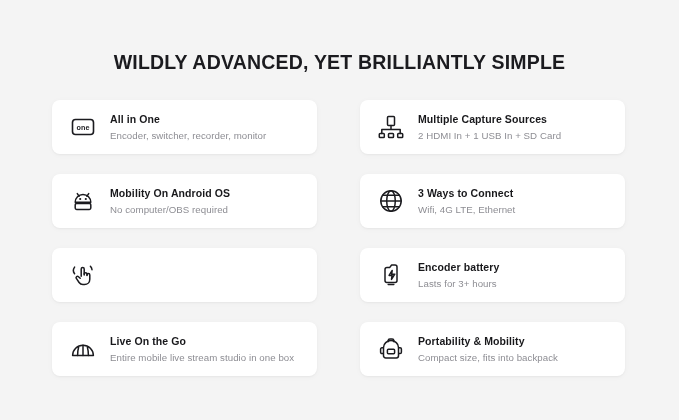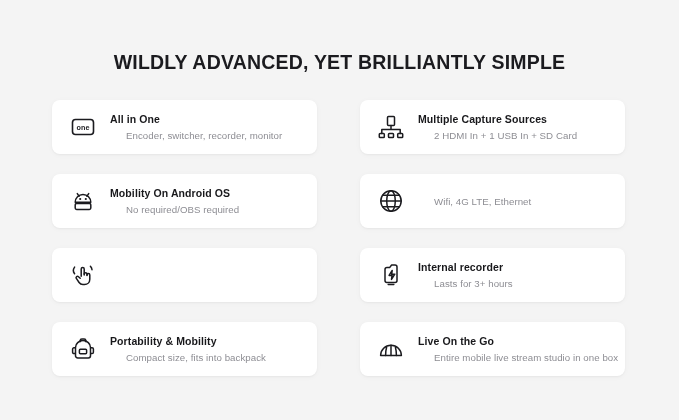--- a/index.html
+++ b/index.html
@@ -79,21 +79,20 @@
     white-space: nowrap;
   }
   .card-sub {
     font-size: 9.7px;
     font-weight: 400;
     color: #8d8d93;
     line-height: 15px;
     letter-spacing: 0.05px;
     white-space: nowrap;
     margin-top: 1px;
-    margin-left: 16px;
   }
 </style>
 </head>
 <body>
 
 <div class="page">
 
   <div class="page-title">WILDLY ADVANCED, YET BRILLIANTLY SIMPLE</div>
 
   <div class="grid">
@@ -132,33 +131,34 @@
         <svg width="28" height="28" viewBox="0 0 28 28" fill="none" stroke="#1b1b1f" stroke-width="1.5">
           <path d="M6.2 15.2a7.8 7.8 0 0 1 15.6 0z" stroke-linejoin="round"></path>
           <path d="M8.3 6.6l1.8 2.6M19.7 6.6l-1.8 2.6" stroke-linecap="round"></path>
           <circle cx="11.2" cy="12" r="1.1" fill="#1b1b1f" stroke="none"></circle>
           <circle cx="16.8" cy="12" r="1.1" fill="#1b1b1f" stroke="none"></circle>
           <rect x="6.2" y="16.4" width="15.6" height="6" rx="1.4"></rect>
         </svg>
       </span>
       <span class="card-text">
         <span class="card-title">Mobility On Android OS</span>
-        <span class="card-sub">No required/OBS required</span>
+        <span class="card-sub">No computer/OBS required</span>
       </span>
     </div>
 
     <div class="card">
       <span class="card-icon">
         <svg width="28" height="28" viewBox="0 0 28 28" fill="none" stroke="#1b1b1f" stroke-width="1.5">
           <circle cx="14" cy="14" r="10.2"></circle>
           <ellipse cx="14" cy="14" rx="4.3" ry="10.2"></ellipse>
           <path d="M3.8 14h20.4M5.6 8.3h16.8M5.6 19.7h16.8" stroke-linecap="round"></path>
         </svg>
       </span>
       <span class="card-text">
+        <span class="card-title">3 Ways to Connect</span>
         <span class="card-sub">Wifi, 4G LTE, Ethernet</span>
       </span>
     </div>
 
     <div class="card">
       <span class="card-icon">
         <svg width="28" height="28" viewBox="0 0 28 28" fill="none" stroke="#1b1b1f" stroke-width="1.5">
           <path d="M12.2 15.3V7.9a1.5 1.5 0 0 1 3 0v6.1" stroke-linecap="round" stroke-linejoin="round"></path>
           <path d="M15.2 13.1a1.4 1.4 0 0 1 2.8 0v1.4" stroke-linecap="round"></path>
           <path d="M18 13.9a1.4 1.4 0 0 1 2.8 0v4.3c0 3-2.3 5.3-5.3 5.3h-1.6c-1.6 0-2.9-.7-3.8-2l-2.6-3.8a1.4 1.4 0 0 1 2-2l1.7 1.6" stroke-linecap="round" stroke-linejoin="round"></path>
@@ -170,48 +170,48 @@
 
     <div class="card">
       <span class="card-icon">
         <svg width="28" height="28" viewBox="0 0 28 28" fill="none" stroke="#1b1b1f" stroke-width="1.5">
           <path d="M8 8.6a2 2 0 0 1 2-2h2.6l2-2.6h3.4a2 2 0 0 1 2 2v13.4a2 2 0 0 1-2 2H10a2 2 0 0 1-2-2z" stroke-linejoin="round"></path>
           <path d="M11.2 23.4h5.6" stroke-linecap="round"></path>
           <path d="M15.2 9.4l-3.1 5h3l-.6 4 3.3-5.2h-3.1z" stroke-linejoin="round"></path>
         </svg>
       </span>
       <span class="card-text">
-        <span class="card-title">Internal recorder</span>
+        <span class="card-title">Encoder battery</span>
         <span class="card-sub">Lasts for 3+ hours</span>
+      </span>
+    </div>
+
+    <div class="card">
+      <span class="card-icon">
+        <svg width="28" height="28" viewBox="0 0 28 28" fill="none" stroke="#1b1b1f" stroke-width="1.5">
+          <path d="M3.6 20.6a10.4 10.4 0 0 1 20.8 0z" stroke-linejoin="round"></path>
+          <path d="M14 10.2v10.4" stroke-linecap="round"></path>
+          <path d="M9.6 12.3c-.7 2.4-1 5.3-1 8.3M18.4 12.3c.7 2.4 1 5.3 1 8.3" stroke-linecap="round"></path>
+        </svg>
+      </span>
+      <span class="card-text">
+        <span class="card-title">Live On the Go</span>
+        <span class="card-sub">Entire mobile live stream studio in one box</span>
       </span>
     </div>
 
     <div class="card">
       <span class="card-icon">
         <svg width="28" height="28" viewBox="0 0 28 28" fill="none" stroke="#1b1b1f" stroke-width="1.5">
           <path d="M6.5 12.4c0-3.7 3.4-6.8 7.5-6.8s7.5 3.1 7.5 6.8v8.3a2.2 2.2 0 0 1-2.2 2.2H8.7a2.2 2.2 0 0 1-2.2-2.2z" stroke-linejoin="round"></path>
           <path d="M11.2 7.2V5.6a1.7 1.7 0 0 1 1.7-1.7h2.2a1.7 1.7 0 0 1 1.7 1.7v1.6" stroke-linejoin="round"></path>
           <rect x="10.4" y="14.2" width="7.2" height="4.6" rx="1"></rect>
           <path d="M6.5 12.8H4.9a1.3 1.3 0 0 0-1.3 1.3v3.2a1.3 1.3 0 0 0 1.3 1.3h1.6M21.5 12.8h1.6a1.3 1.3 0 0 1 1.3 1.3v3.2a1.3 1.3 0 0 1-1.3 1.3h-1.6" stroke-linejoin="round"></path>
         </svg>
       </span>
       <span class="card-text">
         <span class="card-title">Portability &amp; Mobility</span>
         <span class="card-sub">Compact size, fits into backpack</span>
       </span>
     </div>
 
-    <div class="card">
-      <span class="card-icon">
-        <svg width="28" height="28" viewBox="0 0 28 28" fill="none" stroke="#1b1b1f" stroke-width="1.5">
-          <path d="M3.6 20.6a10.4 10.4 0 0 1 20.8 0z" stroke-linejoin="round"></path>
-          <path d="M14 10.2v10.4" stroke-linecap="round"></path>
-          <path d="M9.6 12.3c-.7 2.4-1 5.3-1 8.3M18.4 12.3c.7 2.4 1 5.3 1 8.3" stroke-linecap="round"></path>
-        </svg>
-      </span>
-      <span class="card-text">
-        <span class="card-title">Live On the Go</span>
-        <span class="card-sub">Entire mobile live stream studio in one box</span>
-      </span>
-    </div>
-
   </div>
 </div>
 
 </body></html>

